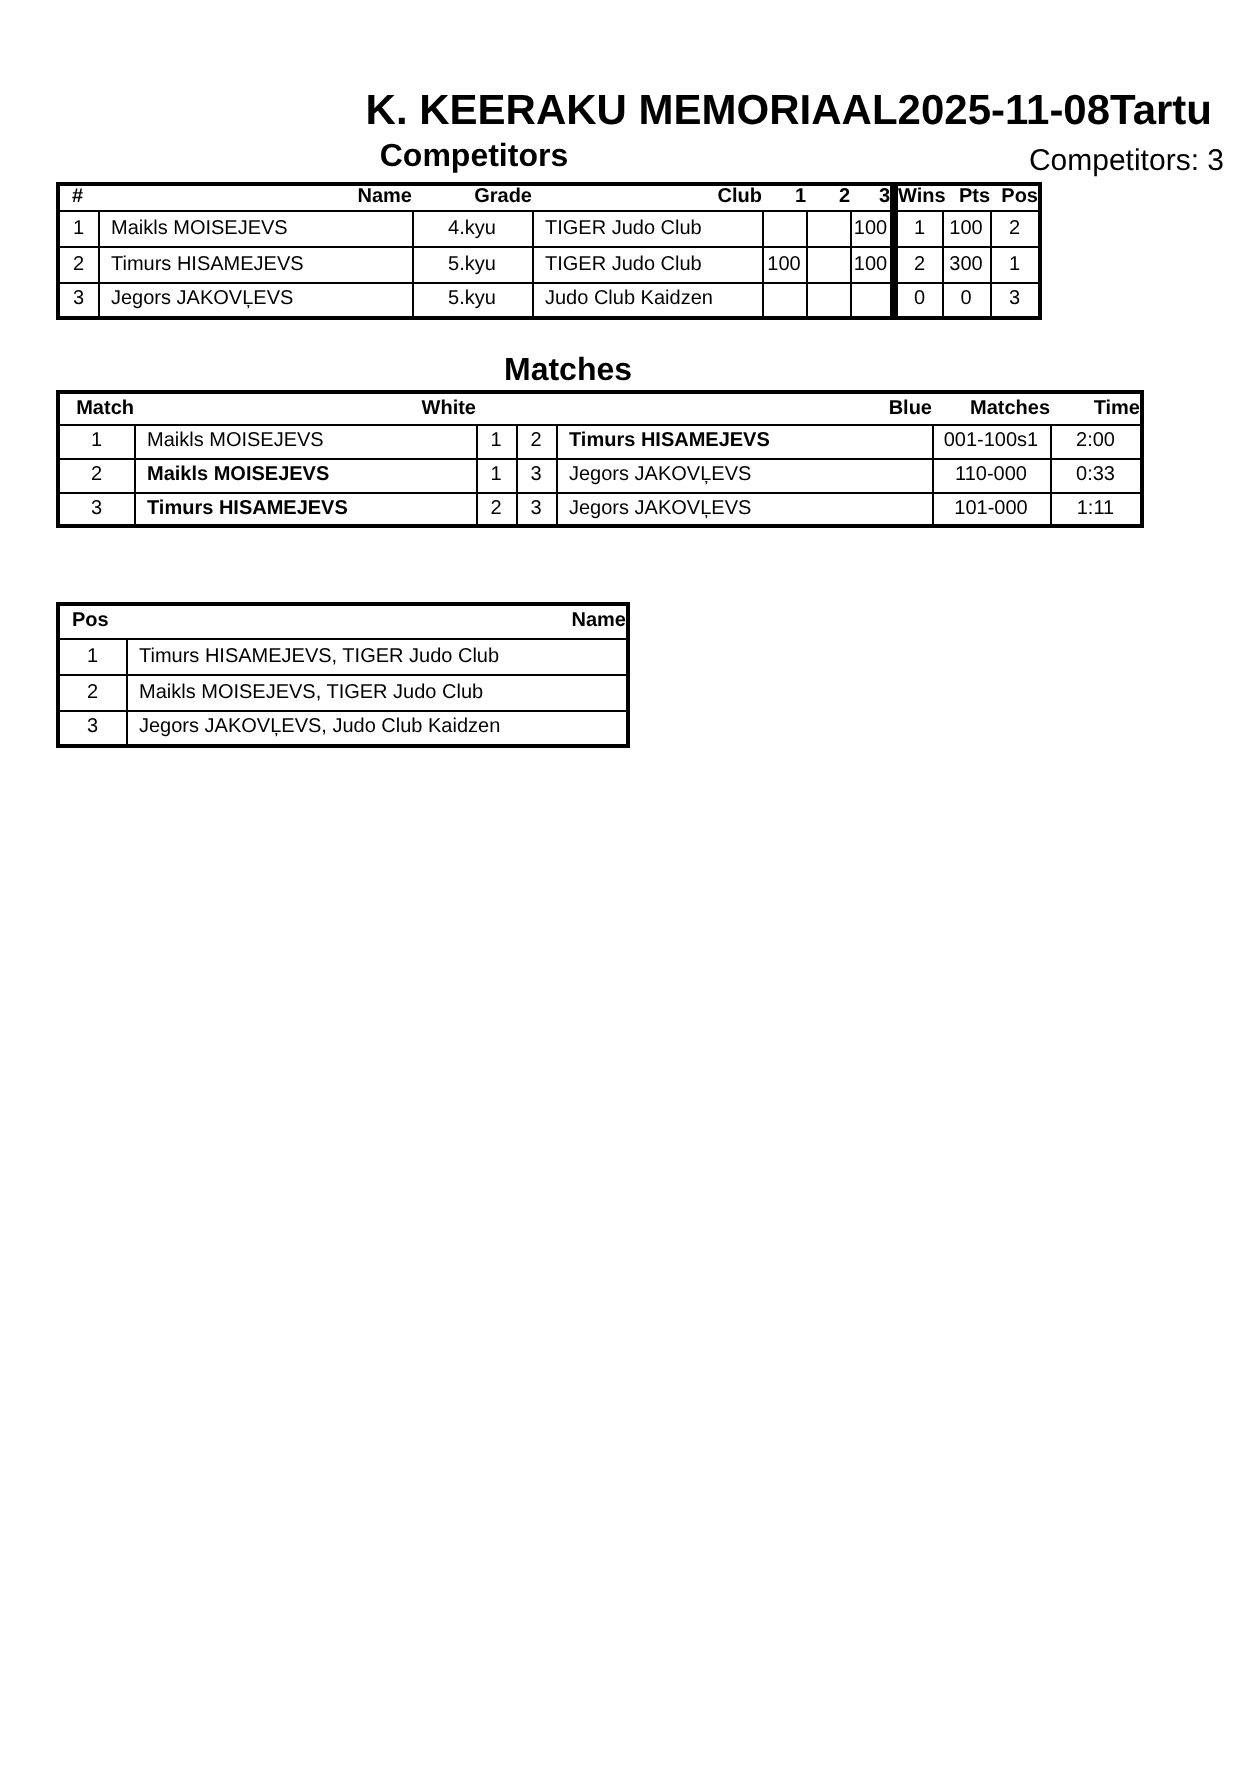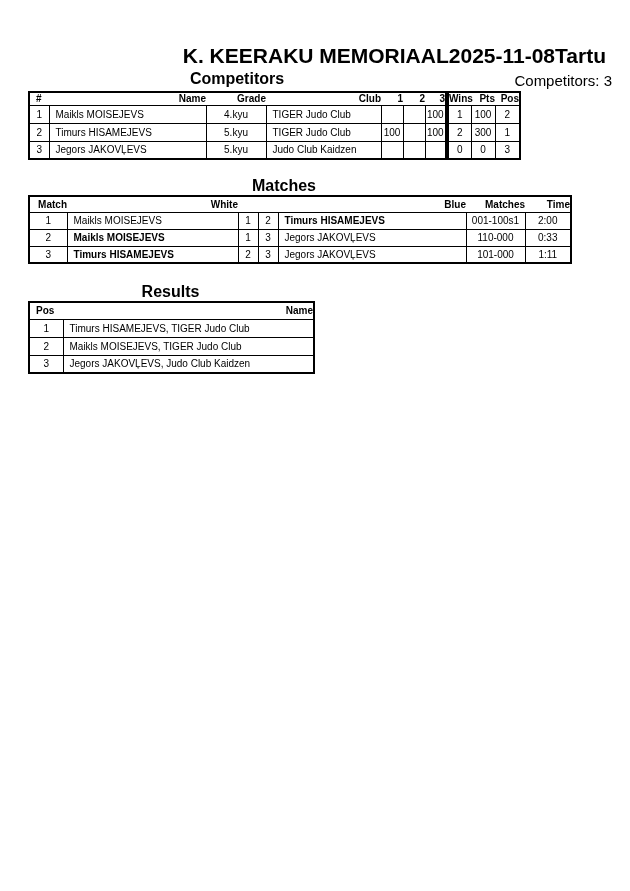--- a/index.html
+++ b/index.html
@@ -191,21 +191,20 @@
         <td class="l win">Timurs HISAMEJEVS</td>
         <td>2</td>
         <td>3</td>
         <td class="l">Jegors JAKOVĻEVS</td>
         <td>101-000</td>
         <td>1:11</td>
       </tr>
     </tbody>
   </table>
 
-  <div class="sec-title results-title">Results</div>
 
   <table class="results">
     <colgroup>
       <col style="width:34px">
         <col style="width:251px">
     </colgroup>
     <thead>
       <tr>
         <th class="l">Pos</th>
         <th>Name</th>

